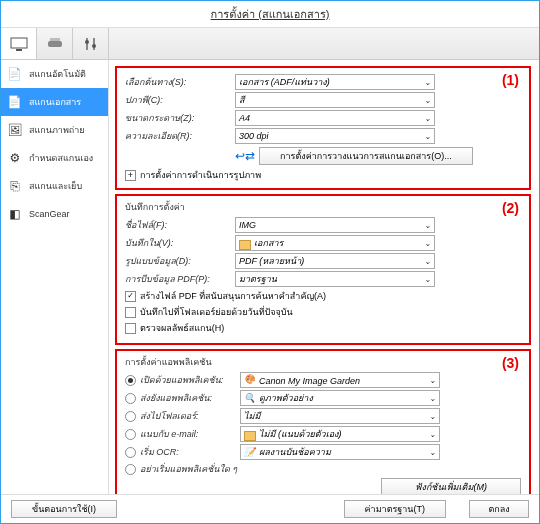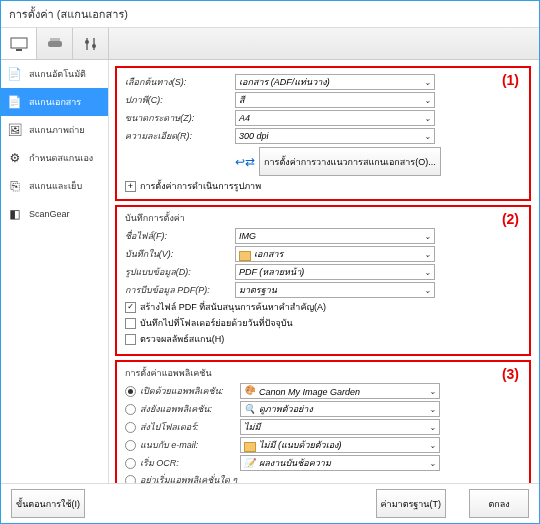--- a/index.html
+++ b/index.html
@@ -1,35 +1,35 @@
 <!DOCTYPE html>
 <html><head>
 <meta charset="utf-8">
 <style>
 * { box-sizing: border-box; margin: 0; padding: 0; }
 body { font-family: "Segoe UI", Tahoma, sans-serif; font-size: 10px; background: #fff; }
 .window { width: 540px; height: 524px; border: 1px solid #2ea1e8; background: #fff; display: flex; flex-direction: column; }
-.titlebar { background: #fff; padding: 4px 8px; font-size: 11px; color: #333; border-bottom: 1px solid #ddd; }
+.titlebar { background: #fff; text-align: center; padding: 4px 0; font-size: 11px; color: #333; border-bottom: 1px solid #ddd; text-decoration: underline; }
 .topbar { height: 32px; background: linear-gradient(#f5f5f5,#e8e8e8); border-bottom: 1px solid #ccc; display: flex; }
 .topbtn { width: 36px; border-right: 1px solid #ccc; display: flex; align-items: center; justify-content: center; }
 .topbtn.active { background: #fff; }
 .body { flex: 1; display: flex; overflow: hidden; }
 .sidebar { width: 108px; border-right: 1px solid #ddd; background: #fff; }
 .sideitem { display: flex; align-items: center; padding: 6px 6px; font-size: 9px; color: #333; gap: 6px; }
 .sideitem.active { background: #3399ff; color: #fff; }
 .sideicon { width: 16px; height: 16px; display: flex; align-items: center; justify-content: center; font-size: 12px; }
 .content { flex: 1; padding: 6px 8px 4px 6px; overflow: hidden; position: relative; }
 .section { border: 2px solid #e60000; padding: 4px 8px 6px 8px; margin-bottom: 4px; position: relative; }
 .secnum { position: absolute; top: 4px; right: 10px; color: #e60000; font-weight: bold; font-size: 14px; }
 .sectitle { font-size: 9px; color: #333; margin-bottom: 3px; }
 .row { display: flex; align-items: center; margin: 2px 0; font-style: italic; }
 .lbl { width: 110px; font-size: 9px; color: #333; }
 .sel { flex: 1; height: 16px; border: 1px solid #aaa; background: #fff; font-size: 9px; padding: 1px 3px; display: flex; align-items: center; justify-content: space-between; max-width: 200px; }
 .sel .arrow { font-size: 8px; color: #333; }
-.btn { height: 29px; border: 1px solid #aaa; background: linear-gradient(#fff,#eee); font-size: 9px; padding: 0 4px; display: inline-flex; align-items: center; cursor: pointer; }
+.btn { height: 18px; border: 1px solid #aaa; background: linear-gradient(#fff,#eee); font-size: 9px; padding: 0 20px; display: inline-flex; align-items: center; cursor: pointer; }
 .linkrow { display: flex; align-items: center; gap: 4px; margin: 3px 0 3px 110px; }
 .bluelink { color: #0066cc; font-size: 12px; }
 .expand { display: flex; align-items: center; gap: 4px; font-size: 9px; margin-top: 3px; }
 .plusbox { width: 11px; height: 11px; border: 1px solid #888; display: flex; align-items: center; justify-content: center; font-size: 9px; line-height: 1; }
 .chkrow { display: flex; align-items: center; gap: 4px; font-size: 9px; margin: 2px 0; }
 .chk { width: 11px; height: 11px; border: 1px solid #888; background: #fff; display: flex; align-items: center; justify-content: center; font-size: 8px; line-height: 1; }
 .radio { width: 11px; height: 11px; border: 1px solid #888; border-radius: 50%; background: #fff; display: flex; align-items: center; justify-content: center; }
 .radio.on::after { content: ""; width: 5px; height: 5px; background: #333; border-radius: 50%; }
 .footer { border-top: 1px solid #ddd; padding: 5px 10px; display: flex; justify-content: space-between; }
 .footer .right { display: flex; gap: 23px; text-align: center; }

